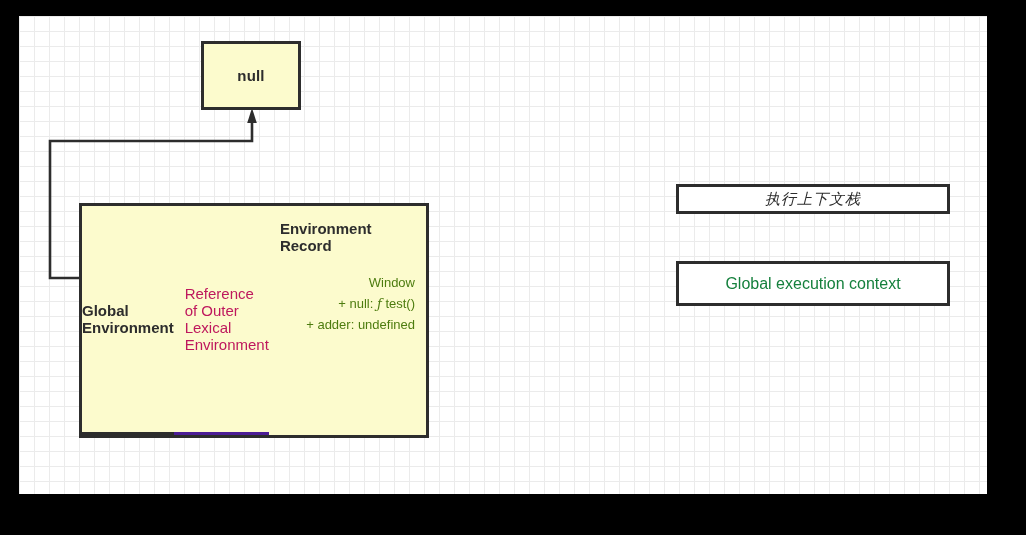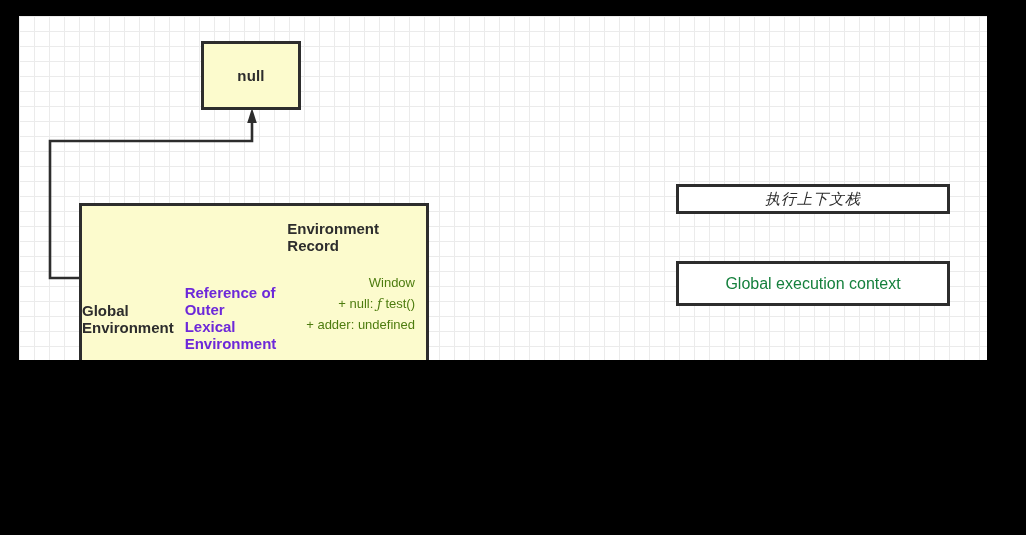--- a/index.html
+++ b/index.html
@@ -18,21 +18,21 @@
     height: 535px;
     background: #000000;
   }
 
   
   #canvas {
     position: absolute;
     left: 19px;
     top: 16px;
     width: 968px;
-    height: 344px;
+    height: 478px;
     background-color: #ffffff;
     background-image:
       linear-gradient(to right, #ebebeb 1px, transparent 1px),
       linear-gradient(to bottom, #ebebeb 1px, transparent 1px),
       linear-gradient(to right, #dcdcdc 1px, transparent 1px),
       linear-gradient(to bottom, #dcdcdc 1px, transparent 1px);
     background-size:
       15px 15px,
       15px 15px,
       45px 45px,
@@ -93,24 +93,24 @@
     font-size: 15px;
     font-weight: bold;
     color: #2d2d2d;
   }
 
   .ge-outer-ref {
     flex: 0 0 48px;
     display: flex;
     align-items: center;
     padding-left: 11px;
-    border-bottom: 5px solid #4c1d95;
-    font-size: 15px;
-    font-weight: bold;
-    color: #6d28d9;
+    border-bottom: 3px solid #4c1d95;
+    font-size: 15px;
+    font-weight: normal;
+    color: #be185d;
   }
 
   .ge-record {
     flex: 1 1 auto;
     padding: 14px 11px 0 11px;
     display: flex;
     flex-direction: column;
     align-items: flex-end;
   }
 

